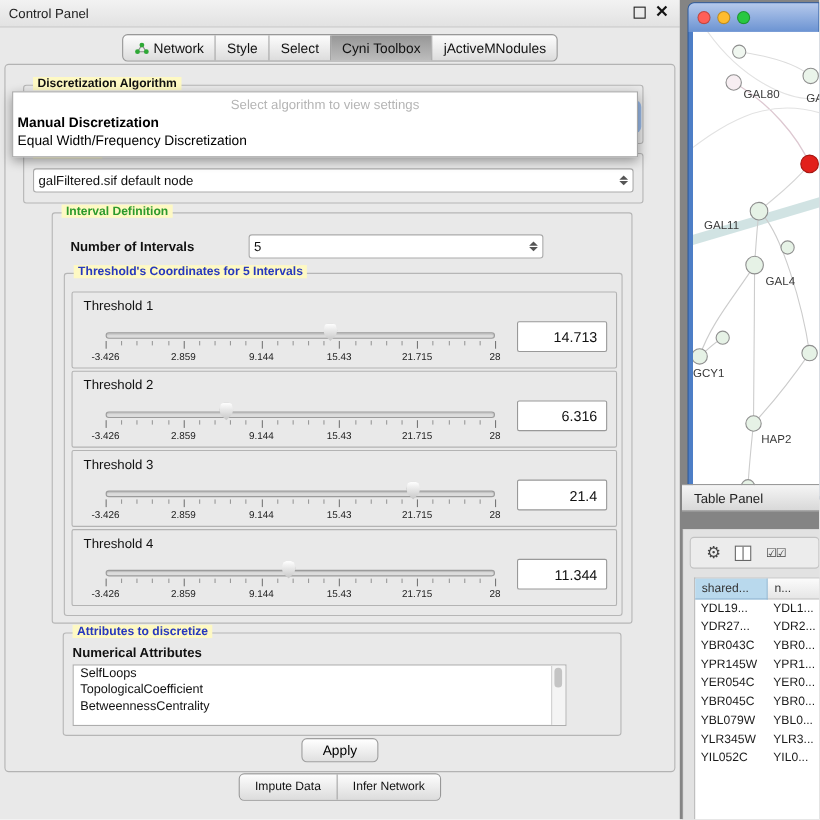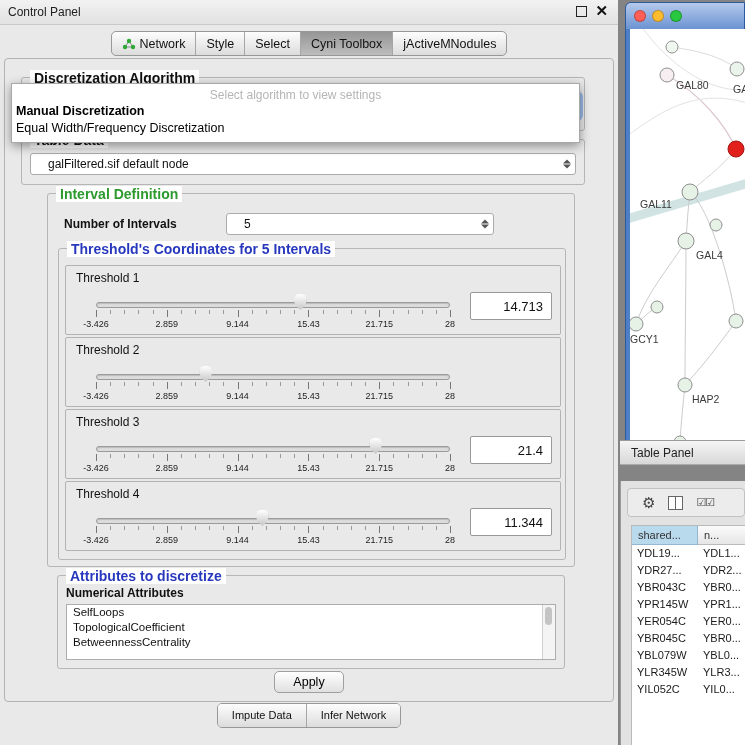--- a/index.html
+++ b/index.html
@@ -14,26 +14,26 @@
   .close-x{font-size:15px;font-weight:bold;color:#111;line-height:14px;}
   .tabbar{position:absolute;left:0;top:31px;width:618px;display:flex;justify-content:center;}
   .tabgroup{display:flex;border:1px solid #989898;border-radius:5px;overflow:hidden;height:23px;
             background:linear-gradient(#fdfdfd,#dcdcdc);}
   .tab{display:flex;align-items:center;gap:4px;padding:0 10px;font-size:12.5px;color:#111;}
   .tab + .tab{border-left:1px solid #a6a6a6;}
   .tab.active{background:linear-gradient(#969696,#bdbdbd);}
   .main-panel{position:absolute;left:4px;top:58px;width:608px;height:642px;border:1px solid #b3b3b3;
               border-radius:4px;background:#e9e9e9;}
   .group{position:absolute;border:1px solid #b6b6b6;border-radius:3px;}
-  .gtitle{position:absolute;top:-8px;left:8px;background:#ffffff;padding:0 4px;font-size:14px;
+  .gtitle{position:absolute;top:-8px;left:8px;background:#fef9c3;padding:0 4px;font-size:11px;
           font-weight:bold;color:#111;white-space:nowrap;}
   .gtitle.green{color:#2c9a2c;text-align:center;}
   .gtitle.blue{color:#2738bd;}
   .combo{position:absolute;background:#fff;border:1px solid #ababab;border-radius:3px;font-size:12px;
-         display:flex;align-items:center;padding:0 22px 0 17px;box-sizing:border-box;}
+         display:flex;align-items:center;padding:0 22px 0 4px;box-sizing:border-box;}
   .combo.focused{box-shadow:0 0 0 3px rgba(110,160,230,.65);border-color:#6f9bd6;}
   .stepper{position:absolute;right:4px;top:50%;transform:translateY(-50%);display:flex;flex-direction:column;
            align-items:center;gap:1px;}
   .arr-up{width:0;height:0;border-left:4px solid transparent;border-right:4px solid transparent;border-bottom:4px solid #555;}
   .arr-down{width:0;height:0;border-left:4px solid transparent;border-right:4px solid transparent;border-top:4px solid #555;}
   .algo-popup{position:absolute;left:6px;top:24px;width:567px;background:#fff;border:1px solid #a8a8a8;
               box-shadow:0 3px 10px rgba(0,0,0,.4);z-index:60;padding:3px 0 5px;}
   .popup-placeholder{font-size:12px;color:#b5b5b5;text-align:center;line-height:16px;}
   .popup-opt{font-size:12.5px;color:#000;padding:1px 4px;line-height:15px;}
   .popup-opt.first{font-weight:bold;}
@@ -46,21 +46,21 @@
   .thumb{position:absolute;top:4px;width:13px;height:16px;background:linear-gradient(#ffffff,#c6c6c6);
          clip-path:polygon(50% 100%,10% 68%,2% 40%,12% 8%,35% 0,65% 0,88% 8%,98% 40%,90% 68%);
          filter:drop-shadow(0 0 1px #777);transform:translateX(-50%);}
   .ticks{position:absolute;left:0;top:20px;width:100%;height:8px;}
   .tick{position:absolute;top:0;width:1px;height:4px;background:#999;}
   .tick.major{height:7px;background:#777;}
   .tick-labels{position:absolute;left:0;top:29px;width:100%;height:11px;}
   .tick-labels span{position:absolute;transform:translateX(-50%);font-size:9px;color:#222;white-space:nowrap;}
   .th-value{position:absolute;right:8px;top:26px;width:82px;height:28px;background:#fff;border:1px solid #999;
             font-size:13px;text-align:right;line-height:28px;padding-right:8px;box-sizing:border-box;border-radius:2px;}
-  .attr-list{position:absolute;left:8px;top:28px;width:490px;height:56px;background:#fff;border:1px solid #adadad;
+  .attr-list{position:absolute;left:8px;top:28px;width:449px;height:56px;background:#fff;border:1px solid #adadad;
              overflow:hidden;box-sizing:border-box;}
   .attr-item{font-size:11.5px;line-height:15px;padding-left:6px;color:#111;white-space:nowrap;}
   .vscroll{position:absolute;right:0;top:0;width:12px;height:100%;background:#f4f4f4;border-left:1px solid #d0d0d0;}
   .vscroll .sb-thumb{position:absolute;left:2px;top:2px;width:7px;height:18px;background:#c4c4c4;border-radius:4px;}
   .apply-btn{position:absolute;left:50%;margin-left:-35px;top:612px;width:70px;height:22px;border:1px solid #9f9f9f;
              border-radius:5px;background:linear-gradient(#ffffff,#e0e0e0);font-size:12.5px;font-family:inherit;}
   .bottom-tabbar{position:absolute;left:0;top:703px;width:618px;display:flex;justify-content:center;}
   .btab{padding:0 14px;line-height:23px;font-size:11px;background:linear-gradient(#fdfdfd,#dcdcdc);color:#111;}
   .btab + .btab{border-left:1px solid #a6a6a6;}
   .btab.active{background:linear-gradient(#606060,#828282);color:#fff;}
@@ -255,20 +255,21 @@
                 </div>
               <div class="tick-labels">
                   <span style="left: 0%;">-3.426</span>
                   <span style="left: 20%;">2.859</span>
                   <span style="left: 40%;">9.144</span>
                   <span style="left: 60%;">15.43</span>
                   <span style="left: 80%;">21.715</span>
                   <span style="left: 100%;">28</span>
                 </div>
             </div>
+            <div class="th-value">6.316</div>
           </div>
 
           <div class="threshold-block" style="top:160px;">
             <div class="th-label">Threshold 3</div>
             <div class="slider">
               <div class="track"></div>
               <div class="thumb" style="left: 78.9983%;"></div>
               <div class="ticks">
                   <div class="tick major" style="left: 0%;"></div>
                   <div class="tick" style="left: 4%;"></div>

